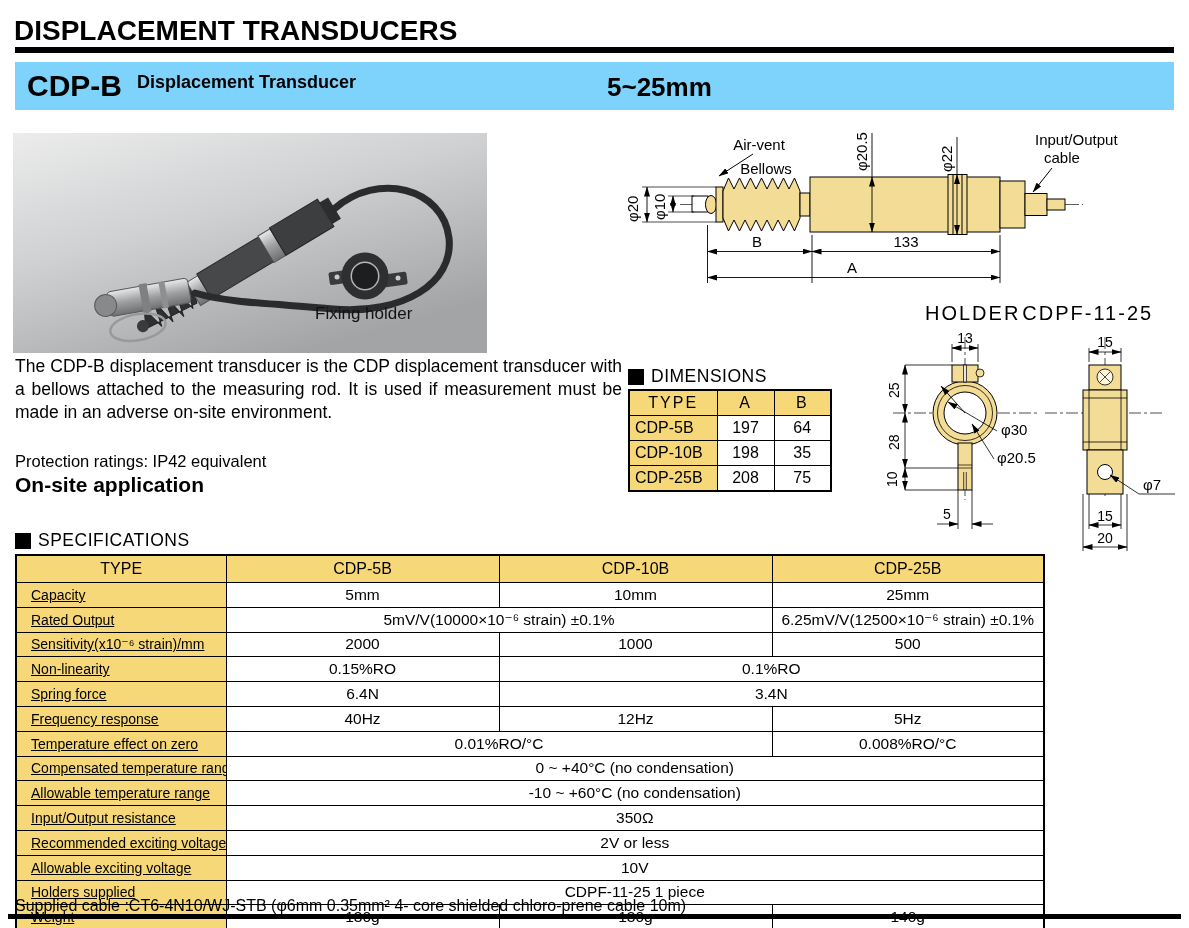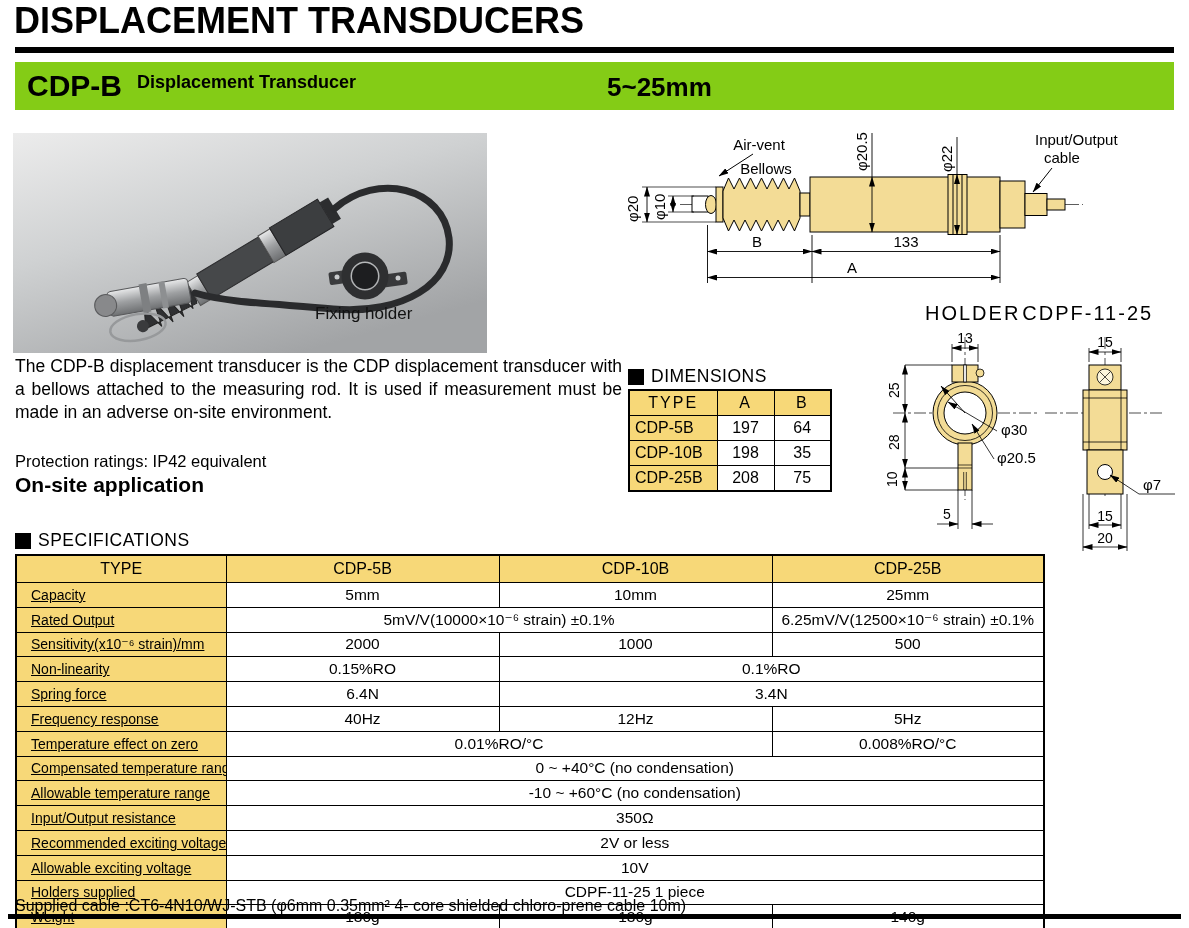--- a/index.html
+++ b/index.html
@@ -1,23 +1,23 @@
 <!DOCTYPE html>
 <html><head>
 <meta charset="utf-8">
 <style>
   html,body{margin:0;padding:0;background:#fff;}
   .page{position:relative;width:1189px;height:928px;background:#ffffff;overflow:hidden;
         font-family:"Liberation Sans","DejaVu Sans",sans-serif;color:#000;}
   .abs{position:absolute;}
 
   
-  .main-title{left:14px;top:0;font-size:36px;font-weight:800;letter-spacing:0px;white-space:nowrap;text-align:right;}
+  .main-title{left:14px;top:15px;font-size:28px;font-weight:800;letter-spacing:0px;white-space:nowrap;text-align:right;}
   .rule-top{left:15px;top:47px;width:1159px;height:6px;background:#000;}
-  .banner{left:15px;top:62px;width:1159px;height:48px;background:#84cc16;}
+  .banner{left:15px;top:62px;width:1159px;height:48px;background:#7dd3fc;}
   .banner .model{position:absolute;left:12px;top:7px;font-size:30px;font-weight:800;}
   .banner .product{position:absolute;left:122px;top:10px;font-size:18px;font-weight:700;}
   .banner .range{position:absolute;left:592px;top:10px;font-size:26px;font-weight:700;}
 
   
   .photo{left:13px;top:133px;width:474px;height:160px;}
   .photo svg{display:block;}
 
   
   .desc{left:15px;top:355px;width:607px;font-size:17.5px;line-height:23px;text-align:justify;}

